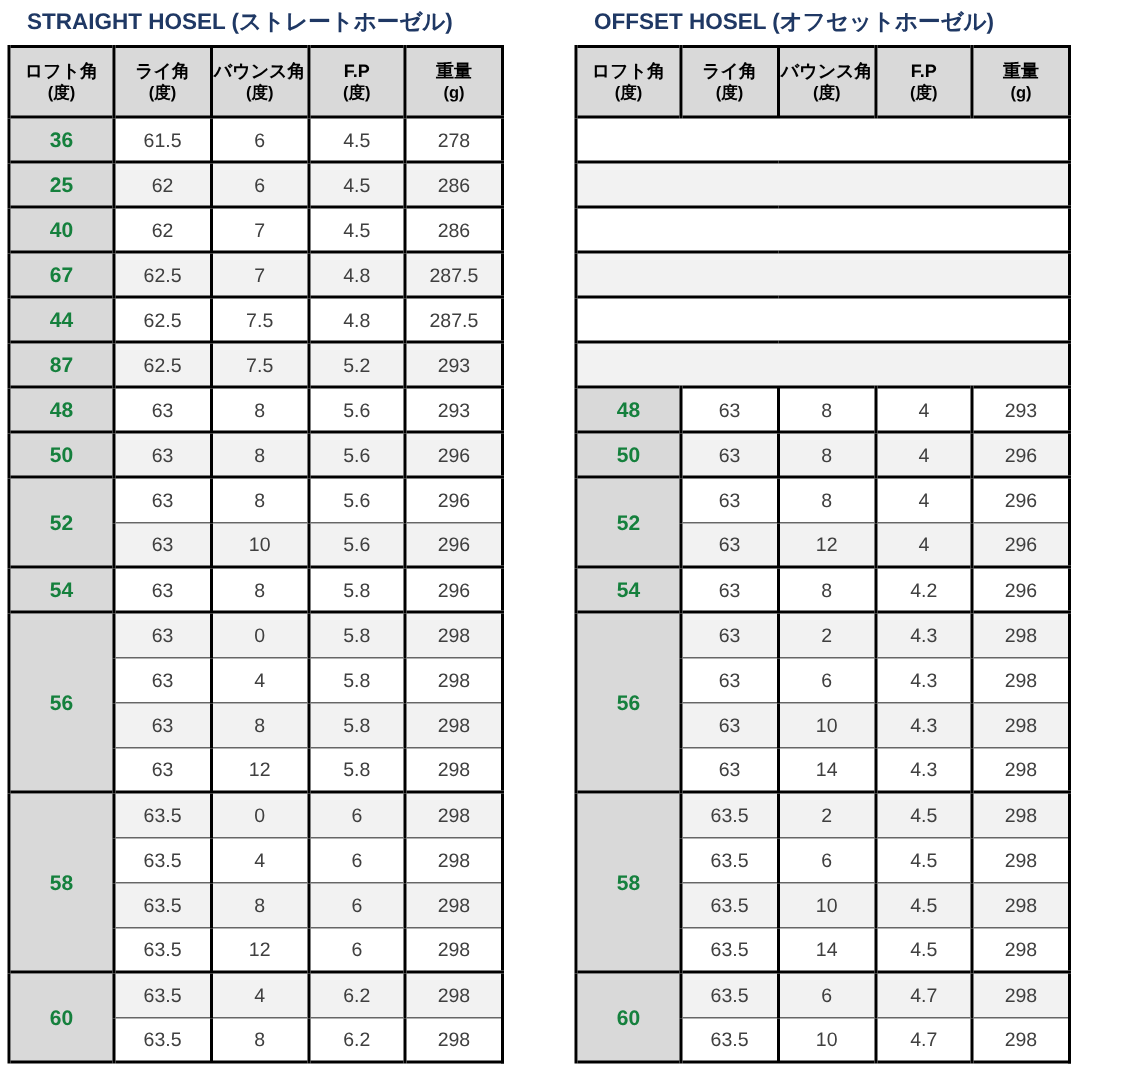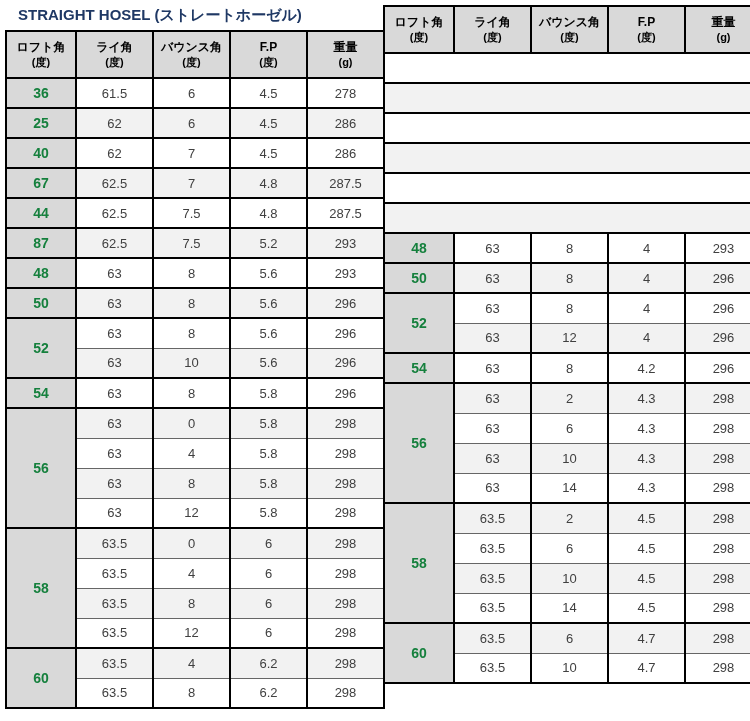--- a/index.html
+++ b/index.html
@@ -5,21 +5,21 @@
   :root{
     --title-text:#1f3864; --header-bg:#d9d9d9; --loft-cell-bg:#d9d9d9;
     --row-alt-bg:#f2f2f2; --row-bg:#ffffff; --border:#000000; --value-text:#404040;
   }
   *{box-sizing:border-box}
   html,body{margin:0;padding:0;background:#fff}
   body{width:750px;height:721px;font-family:"Liberation Sans",sans-serif;overflow:hidden}
   .wrap{display:flex;gap:13px;padding:5px 0 0 5px}
   .panel{width:365px;flex:0 0 auto}
   .title{margin:0 0 6px 13px;font-size:15px;line-height:19px;font-weight:700;color:var(--title-text);white-space:nowrap}
-  table.spec{width:380px;table-layout:fixed;border-collapse:collapse;border:2px solid var(--border)}
+  table.spec{width:331px;table-layout:fixed;border-collapse:collapse;border:2px solid var(--border)}
   .spec th,.spec td{border-left:2px solid var(--border);text-align:center;vertical-align:middle;padding:0;overflow:hidden}
   .spec th{background:var(--header-bg);height:47px;font-size:12px;line-height:16px;font-weight:700;color:#000}
   .spec th .unit{font-size:11px;line-height:15px;font-weight:700}
   .spec thead tr{border-bottom:2px solid var(--border)}
   .spec th:nth-child(1){width:70px}
   .spec tbody tr{height:30px;background:var(--row-bg)}
   .spec tbody tr.group-start{border-top:2px solid var(--border)}
   .spec tbody tr.sub-row{border-top:1px solid #666}
   .spec td{font-size:13px;color:var(--value-text)}
   .spec td.loft{background:var(--loft-cell-bg);font-weight:700;font-size:14px;color:#15803d}
@@ -193,20 +193,21 @@
           <tr class="sub-row">
             <td>63.5</td>
             <td>8</td>
             <td>6.2</td>
             <td>298</td>
           </tr>
         </tbody>
       </table>
   </section>
   <section class="panel">
+    <h2 class="title">OFFSET HOSEL (オフセットホーゼル)</h2>
     <table class="spec">
         <thead>
           <tr>
             <th>
               <div>ロフト角</div>
               <div class="unit">(度)</div>
             </th>
             <th>
               <div>ライ角</div>
               <div class="unit">(度)</div>

